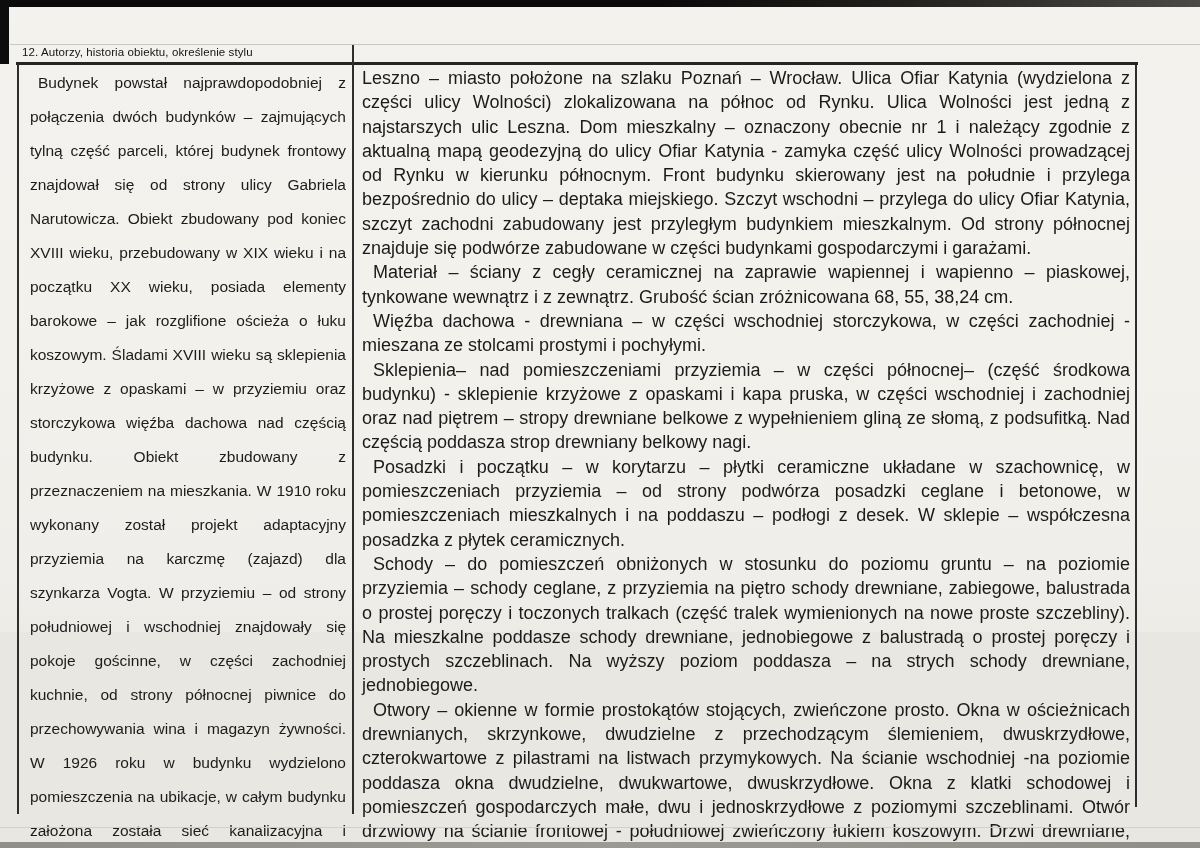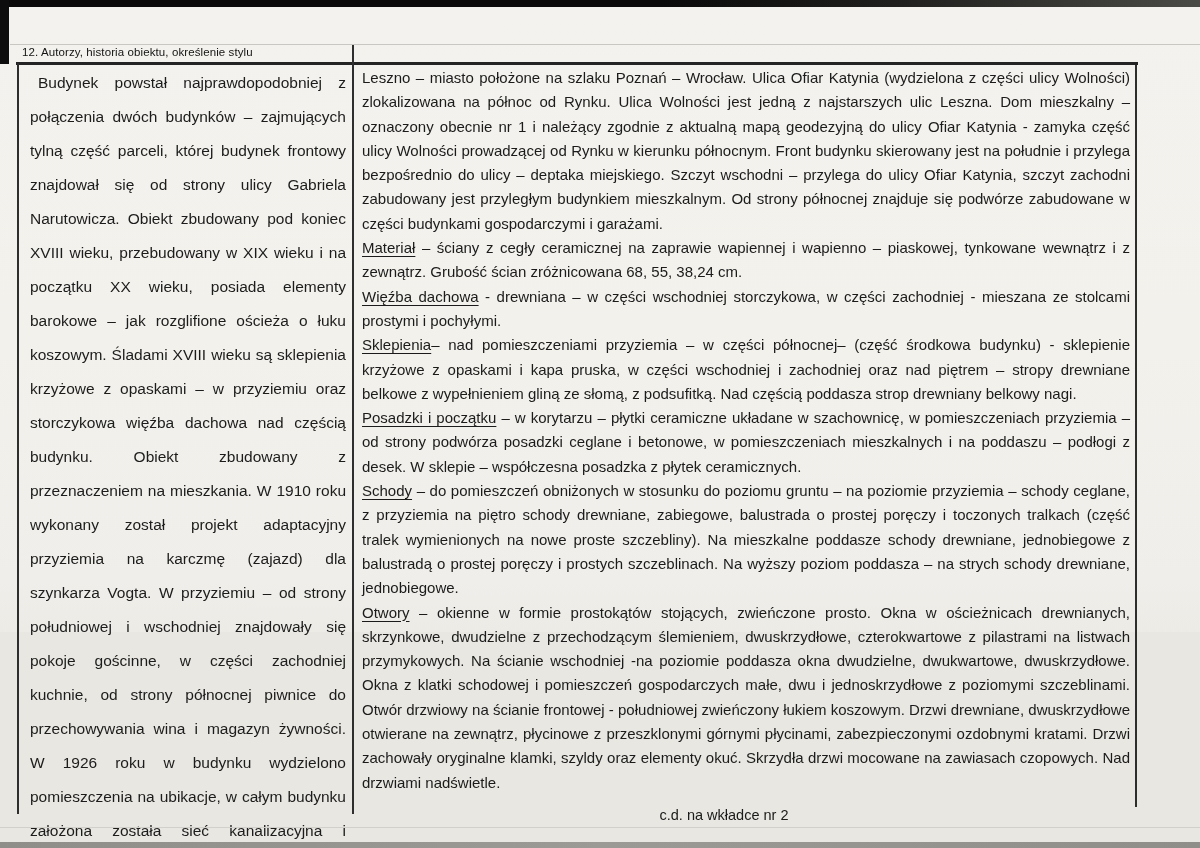--- a/index.html
+++ b/index.html
@@ -33,22 +33,22 @@
   .col-left{position:absolute;left:30px;top:66px;width:316px;}
   .col-left p{
     margin:0;font-size:15.5px;line-height:34px;text-align:justify;
     text-indent:8px;color:#1c1c1c;
   }
   .lastline{display:flex;justify-content:space-between;align-items:flex-end;
     font-size:15.5px;line-height:24.4px;padding-right:32px;flex-direction:column;}
   .cont-note{font-size:12px;color:#1c1c1c;}
   
   .col-right{position:absolute;left:362px;top:66px;width:768px;}
-  .rpara{margin:0;font-size:15px;line-height:24.3px;text-align:justify;color:#1b1b1b;}
-  .hd{text-decoration:underline;text-underline-offset:3px;}
+  .rpara{margin:0;font-size:18px;line-height:24.3px;text-align:justify;color:#1b1b1b;}
+  .hd{text-underline-offset:3px;margin-left:11px;}
   .cont2{margin-top:12px;font-size:14.5px;text-align:center;padding-right:44px;color:#1b1b1b;}
 </style>
 </head>
 <body>
 
 <div class="page">
 
   <div class="scan-top"></div>
   <div class="scan-left"></div>
   <div class="field-topline"></div>

